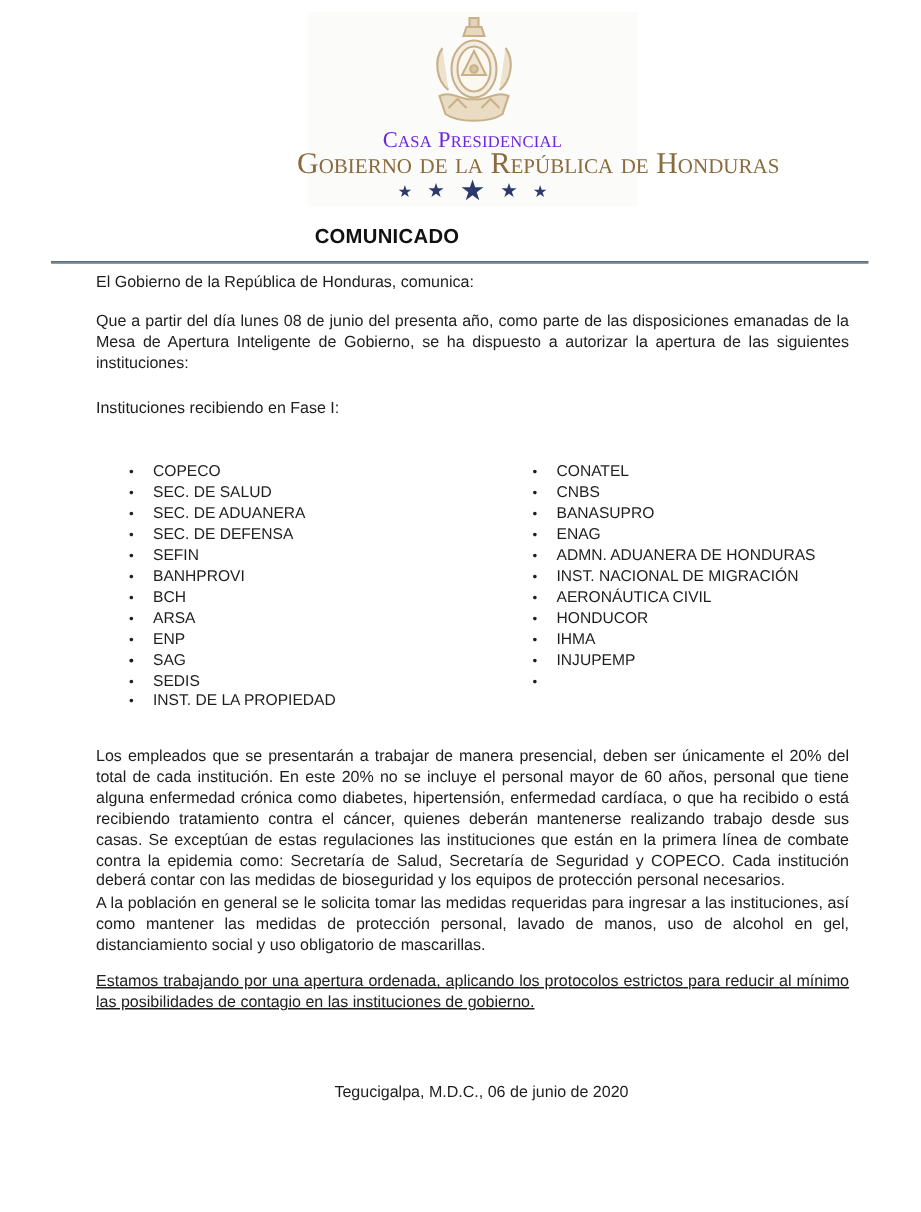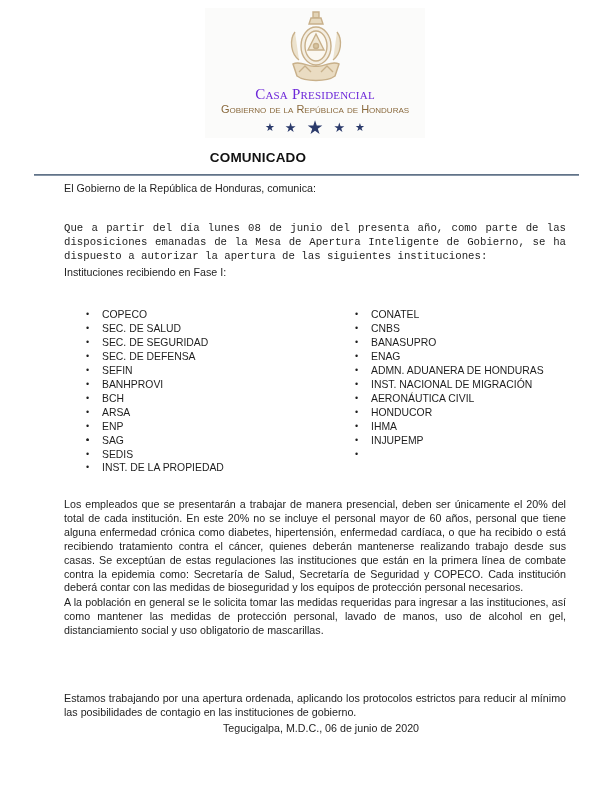--- a/index.html
+++ b/index.html
@@ -42,23 +42,23 @@
       color: #6d28d9;
       letter-spacing: 0.2px;
       line-height: 16px;
     }
     .org-line2 {
       position: absolute;
       left: 198px;
       top: 101px;
       width: 234px;
       text-align: center;
-      font-family: Liberation Sans, sans-serif;
+      font-family: Liberation Serif, serif;
       font-variant: small-caps;
-      font-size: 11px;
+      font-size: 20px;
       color: #8a6a3e;
       line-height: 16px;
       white-space: nowrap;
     }
     .stars {
       position: absolute;
       left: 265px;
       top: 117px;
       width: 100px;
       height: 20px;
@@ -176,28 +176,28 @@
   <span class="star-lg">★</span>
   <span class="star-md">★</span>
   <span class="star-sm">★</span>
 </div>
 
 <div class="title">COMUNICADO</div>
 <div class="rule"></div>
 
 <div class="para left" style="top:182px;">El Gobierno de la República de Honduras, comunica:</div>
 
-<div class="para" style="top:222px;font-family:Liberation Mono, monospace;">Que a partir del día lunes 08 de junio del presenta año, como parte de las disposiciones emanadas de la Mesa de Apertura Inteligente de Gobierno, se ha dispuesto a autorizar la apertura de las siguientes instituciones:</div>
+<div class="para" style="top:208px;">Que a partir del día lunes 08 de junio del presenta año, como parte de las disposiciones emanadas de la Mesa de Apertura Inteligente de Gobierno, se ha dispuesto a autorizar la apertura de las siguientes instituciones:</div>
 
 <div class="para left" style="top:266px;">Instituciones recibiendo en Fase I:</div>
 
 <ul class="list list-left">
   <li><span class="bullet">•</span><span>COPECO</span></li>
   <li><span class="bullet">•</span><span>SEC. DE SALUD</span></li>
-  <li><span class="bullet">•</span><span>SEC. DE SEGURIDAD</span></li>
+  <li><span class="bullet">•</span><span>SEC. DE ADUANERA</span></li>
   <li><span class="bullet">•</span><span>SEC. DE DEFENSA</span></li>
   <li><span class="bullet">•</span><span>SEFIN</span></li>
   <li><span class="bullet">•</span><span>BANHPROVI</span></li>
   <li><span class="bullet">•</span><span>BCH</span></li>
   <li><span class="bullet">•</span><span>ARSA</span></li>
   <li><span class="bullet">•</span><span>ENP</span></li>
   <li><span class="bullet">•</span></li>
   <li><span class="bullet">•</span><span>SAG</span></li>
   <li><span class="bullet">•</span><span>SEDIS</span></li>
   <li><span class="bullet">•</span><span>INST. DE LA PROPIEDAD</span></li>
@@ -214,15 +214,15 @@
   <li><span class="bullet">•</span><span>HONDUCOR</span></li>
   <li><span class="bullet">•</span><span>IHMA</span></li>
   <li><span class="bullet">•</span><span>INJUPEMP</span></li>
   <li><span class="bullet">•</span></li>
 </ul>
 
 <div class="para" style="top:498px;">Los empleados que se presentarán a trabajar de manera presencial, deben ser únicamente el 20% del total de cada institución. En este 20% no se incluye el personal mayor de 60 años, personal que tiene alguna enfermedad crónica como diabetes, hipertensión, enfermedad cardíaca, o que ha recibido o está recibiendo tratamiento contra el cáncer, quienes deberán mantenerse realizando trabajo desde sus casas. Se exceptúan de estas regulaciones las instituciones que están en la primera línea de combate contra la epidemia como: Secretaría de Salud, Secretaría de Seguridad y COPECO. Cada institución deberá contar con las medidas de bioseguridad y los equipos de protección personal necesarios.</div>
 
 <div class="para" style="top:596px;">A la población en general se le solicita tomar las medidas requeridas para ingresar a las instituciones, así como mantener las medidas de protección personal, lavado de manos, uso de alcohol en gel, distanciamiento social y uso obligatorio de mascarillas.</div>
 
-<div class="para" style="top:692px;">Estamos trabajando por una apertura ordenada, aplicando los protocolos estrictos para reducir al mínimo las posibilidades de contagio en las instituciones de gobierno.</div>
+<div class="para" style="top:648px;text-decoration:underline;">Estamos trabajando por una apertura ordenada, aplicando los protocolos estrictos para reducir al mínimo las posibilidades de contagio en las instituciones de gobierno.</div>
 
 <div class="signature">Tegucigalpa, M.D.C., 06 de junio de 2020</div>
 
 </body></html>

